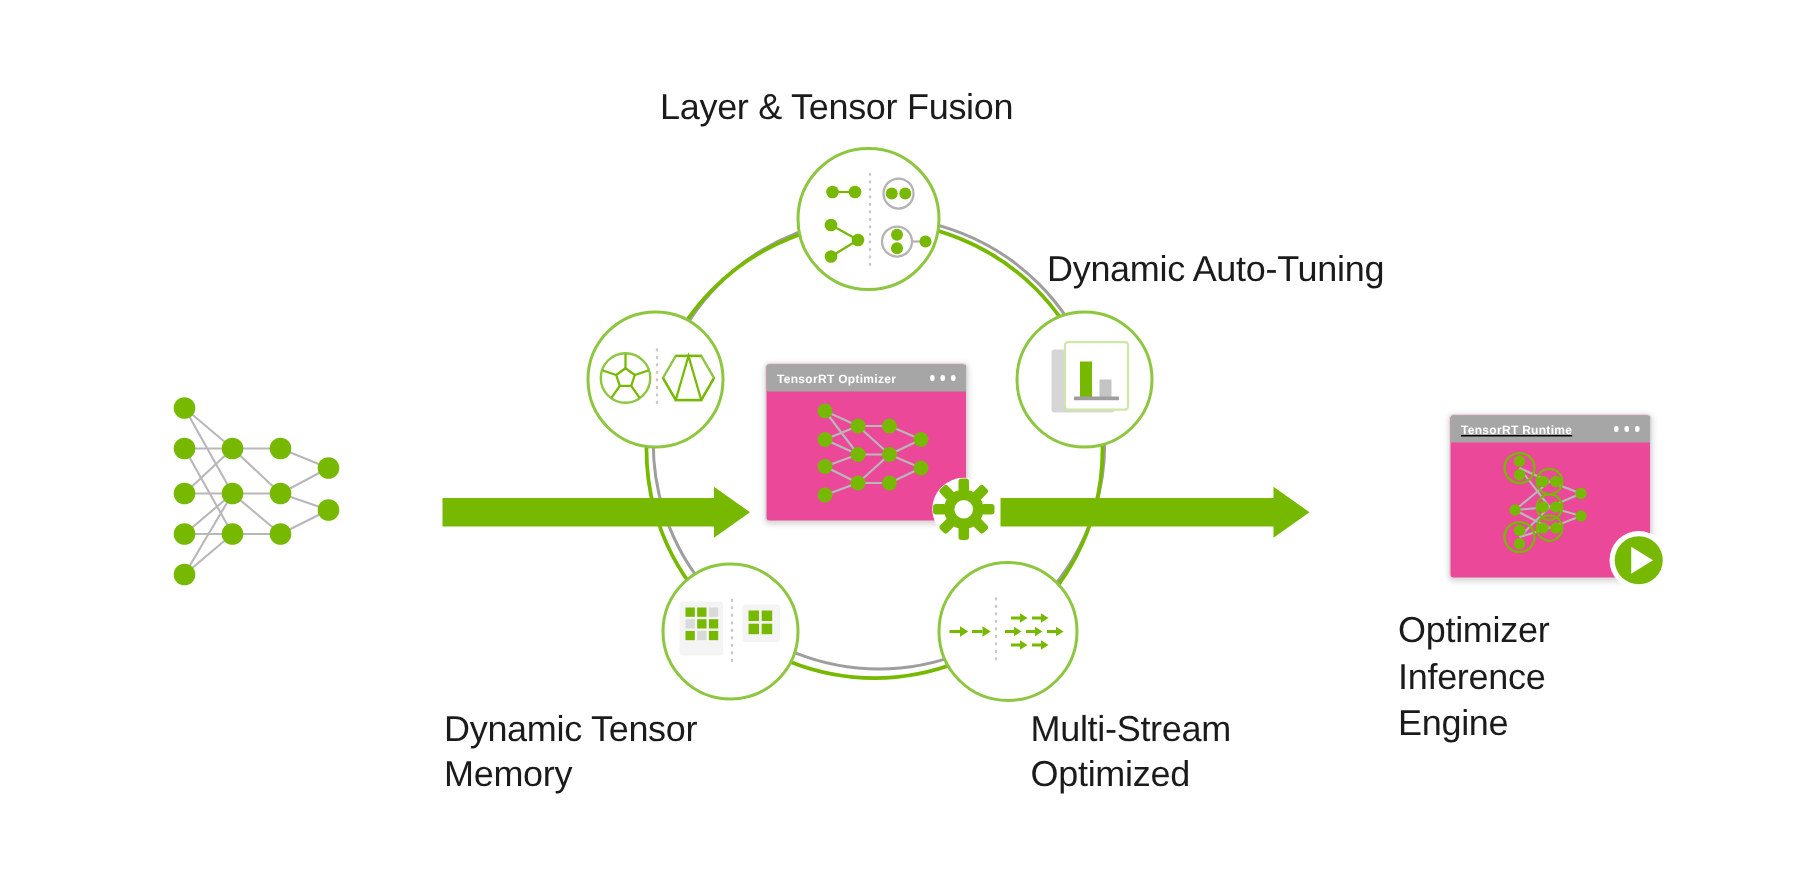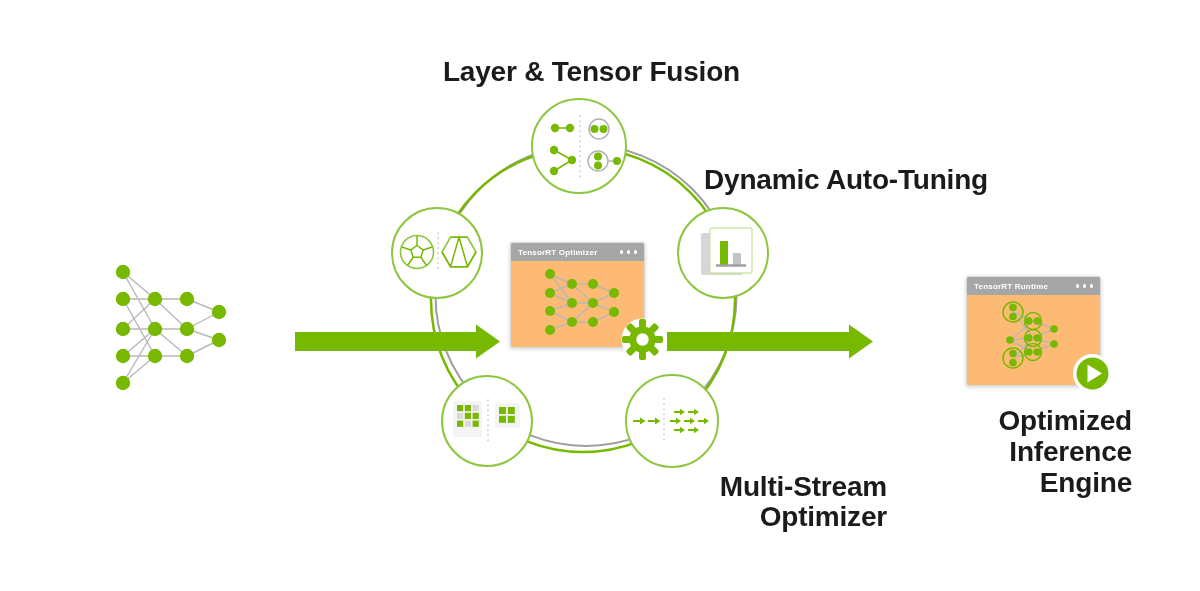--- a/index.html
+++ b/index.html
@@ -18,37 +18,37 @@
   .arrow{fill:var(--green);}
   .g-stroke{stroke:var(--green);stroke-width:1.5;fill:none;}
   .lg-stroke{stroke:var(--lgreen);stroke-width:1.6;fill:none;}
   .gray-stroke{stroke:#b3b3b3;stroke-width:1.5;fill:none;}
   .dotted{stroke:#c9c9c9;stroke-width:1.6;fill:none;stroke-dasharray:0.5 4.5;stroke-linecap:round;}
   .halo{fill:#ffffff;}
   .cell-l{fill:#d9d9d9;}
   .icon-bg{fill:#f4f4f4;}
   
   .window{
-    position:absolute;background:#fdba74;border:1px solid #dadada;border-radius:3px;
+    position:absolute;background:#ec4899;border:1px solid #dadada;border-radius:3px;
     box-shadow:0 1px 4px rgba(0,0,0,.18);box-sizing:border-box;
   }
   .titlebar{
     height:18px;background:var(--titlebar);border-radius:2px 2px 0 0;
     display:flex;align-items:center;padding:0 7px;box-sizing:border-box;
   }
   .titlebar .wtitle{
     color:#fff;font-size:8px;font-weight:bold;letter-spacing:.2px;white-space:nowrap;
   }
   .win-dots{margin-left:auto;display:flex;gap:3.5px;}
   .win-dots i{width:3.5px;height:3.5px;border-radius:50%;background:#fff;display:block;}
   .winbody{position:relative;width:100%;}
   
   .stage-label{
-    position:absolute;color:var(--ink);font-weight:bold;font-size:28px;
-    letter-spacing:-0.2px;text-align:right;white-space:pre-line;line-height:30px;
+    position:absolute;color:var(--ink);font-weight:normal;font-size:24px;
+    letter-spacing:-0.2px;text-align:left;white-space:pre-line;line-height:30px;
   }
 </style>
 </head>
 <body>
 
 <div id="canvas">
 
   <svg class="layer" width="1200" height="591">
     <circle class="ring-gray" cx="586" cy="295.5" r="150.5"></circle>
     <circle class="ring-green" cx="583" cy="300" r="152"></circle>
@@ -81,21 +81,21 @@
           <circle cx="82" cy="23" r="5"></circle>
             <circle cx="82" cy="42" r="5"></circle>
             <circle cx="82" cy="61" r="5"></circle>
           <circle cx="103" cy="32" r="5"></circle>
             <circle cx="103" cy="51" r="5"></circle>
         </g>
       </svg>
     </div>
   </div>
 
-  <div class="window" style="left:966px;top:276px;width:135px;height:110px;">
+  <div class="window" style="left:966px;top:276px;width:135px;height:110px;text-decoration:underline;">
     <div class="titlebar">
       <span class="wtitle">TensorRT Runtime</span>
       <span class="win-dots">
           <i></i>
           <i></i>
           <i></i>
         </span>
     </div>
     <div class="winbody" style="height:91px;">
       <svg width="133" height="91">
@@ -267,19 +267,21 @@
 
     <g>
       <circle class="halo" cx="1092.5" cy="373.5" r="19.5"></circle>
       <circle cx="1092.5" cy="373.5" r="16" fill="var(--green)"></circle>
       <polygon points="1087.5,364.5 1087.5,382.5 1102,373.5" fill="#ffffff"></polygon>
     </g>
   </svg>
 
   <div class="stage-label" style="left:440px;top:57px;width:300px;">Layer &amp; Tensor Fusion</div>
   <div class="stage-label" style="left:698px;top:165px;width:290px;">Dynamic Auto-Tuning</div>
+  <div class="stage-label" style="left:296px;top:472px;width:200px;">Dynamic Tensor
+Memory</div>
   <div class="stage-label" style="left:687px;top:472px;width:200px;">Multi-Stream
-Optimizer</div>
-  <div class="stage-label" style="left:932px;top:405px;width:200px;line-height:31px;">Optimized
+Optimized</div>
+  <div class="stage-label" style="left:932px;top:405px;width:200px;line-height:31px;">Optimizer
 Inference
 Engine</div>
 
 </div>
 
 </body></html>

